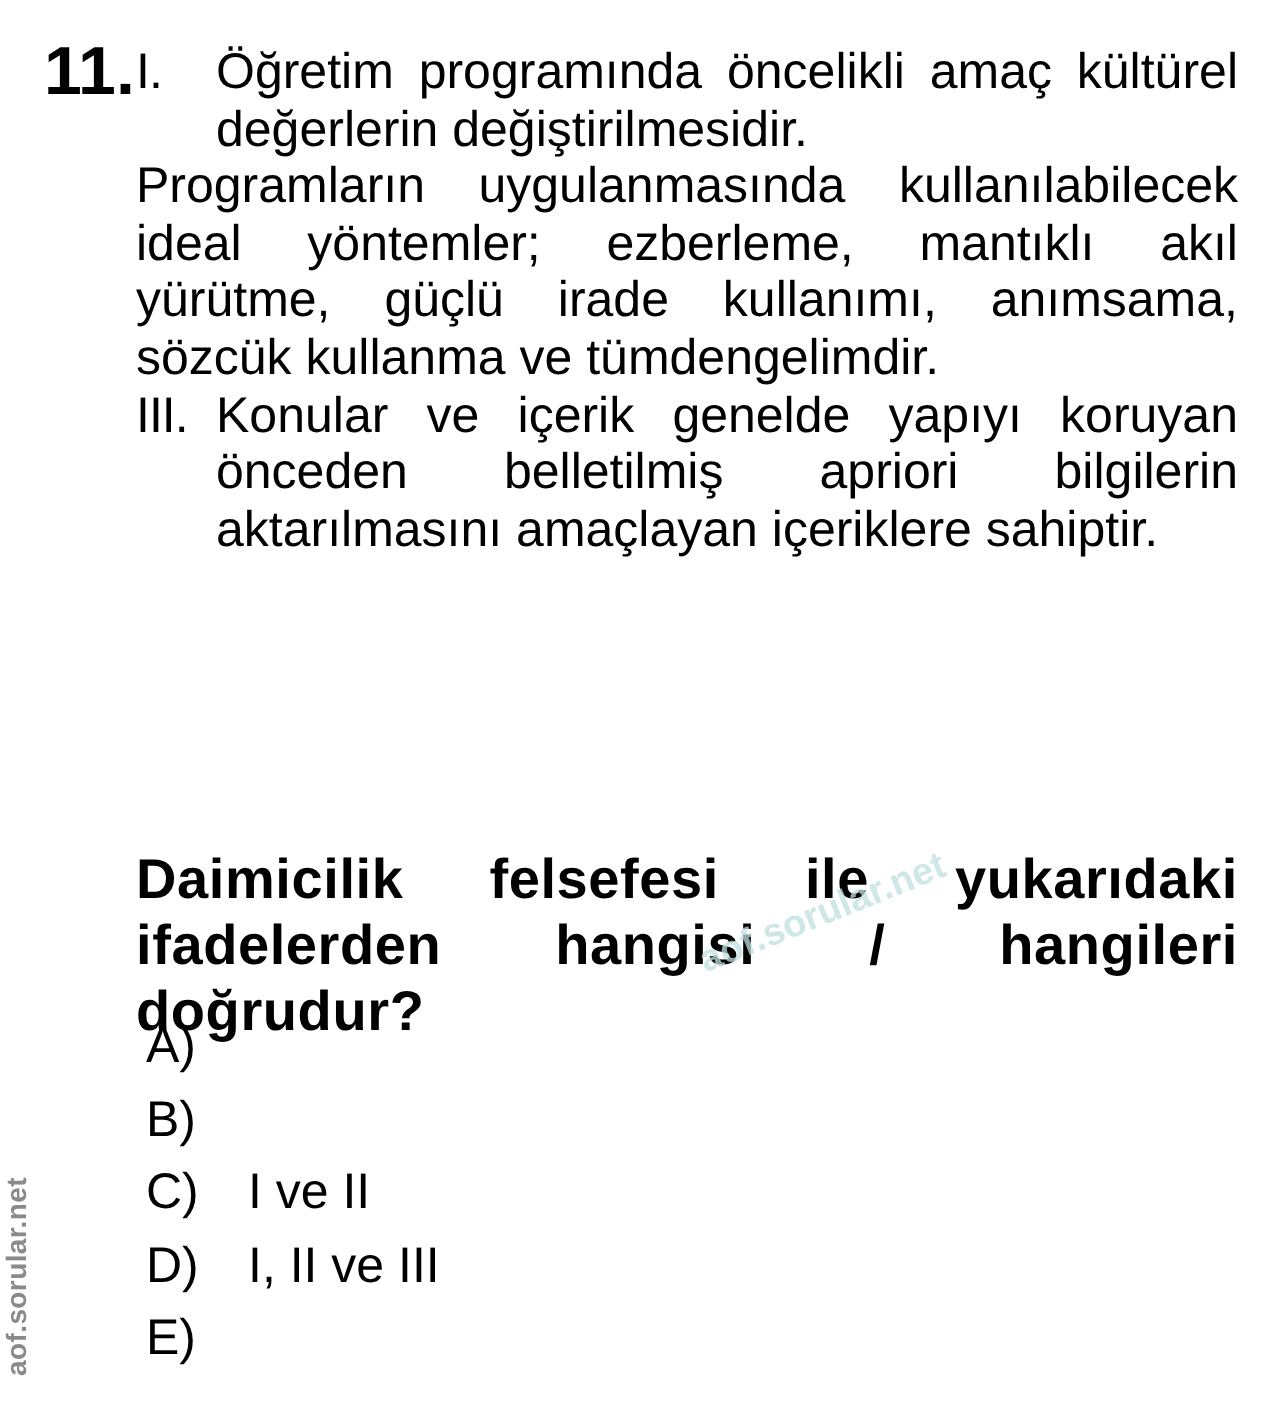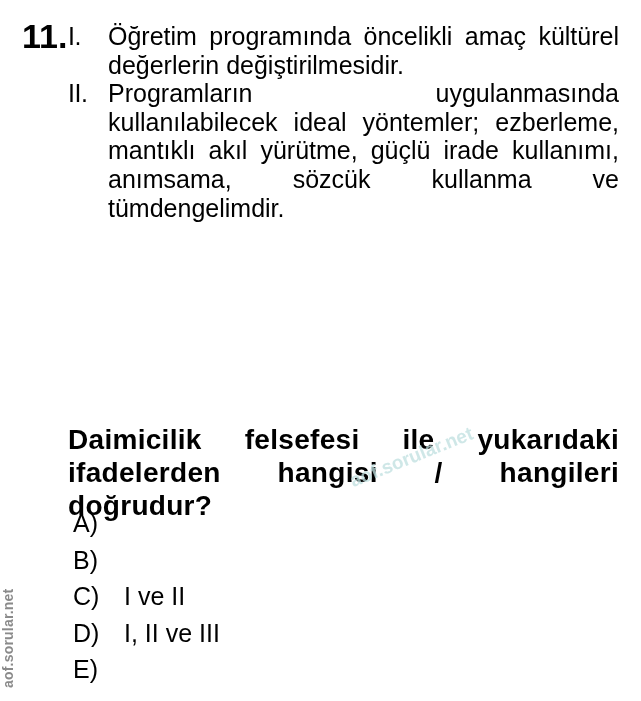--- a/index.html
+++ b/index.html
@@ -107,22 +107,25 @@
 <body>
 
 <div class="qnum">11.</div>
 
 <ul class="statements">
   <li class="statement">
     <span class="roman">I.</span>
     <span class="stext">Öğretim programında öncelikli amaç kültürel değerlerin değiştirilmesidir.</span>
   </li>
   <li class="statement">
-    <span class="roman">II.</span>
     <span class="stext">Programların uygulanmasında kullanılabilecek ideal yöntemler; ezberleme, mantıklı akıl yürütme, güçlü irade kullanımı, anımsama, sözcük kullanma ve tümdengelimdir.</span>
+  </li>
+  <li class="statement">
+    <span class="roman">III.</span>
+    <span class="stext">Konular ve içerik genelde yapıyı koruyan önceden belletilmiş apriori bilgilerin aktarılmasını amaçlayan içeriklere sahiptir.</span>
   </li>
 </ul>
 
 <div class="prompt">Daimicilik felsefesi ile yukarıdaki ifadelerden hangisi / hangileri  doğrudur?</div>
 
 <div class="watermark-center">aof.sorular.net</div>
 
 <ul class="options">
   <li class="option">
     <span class="letter">A)</span>

